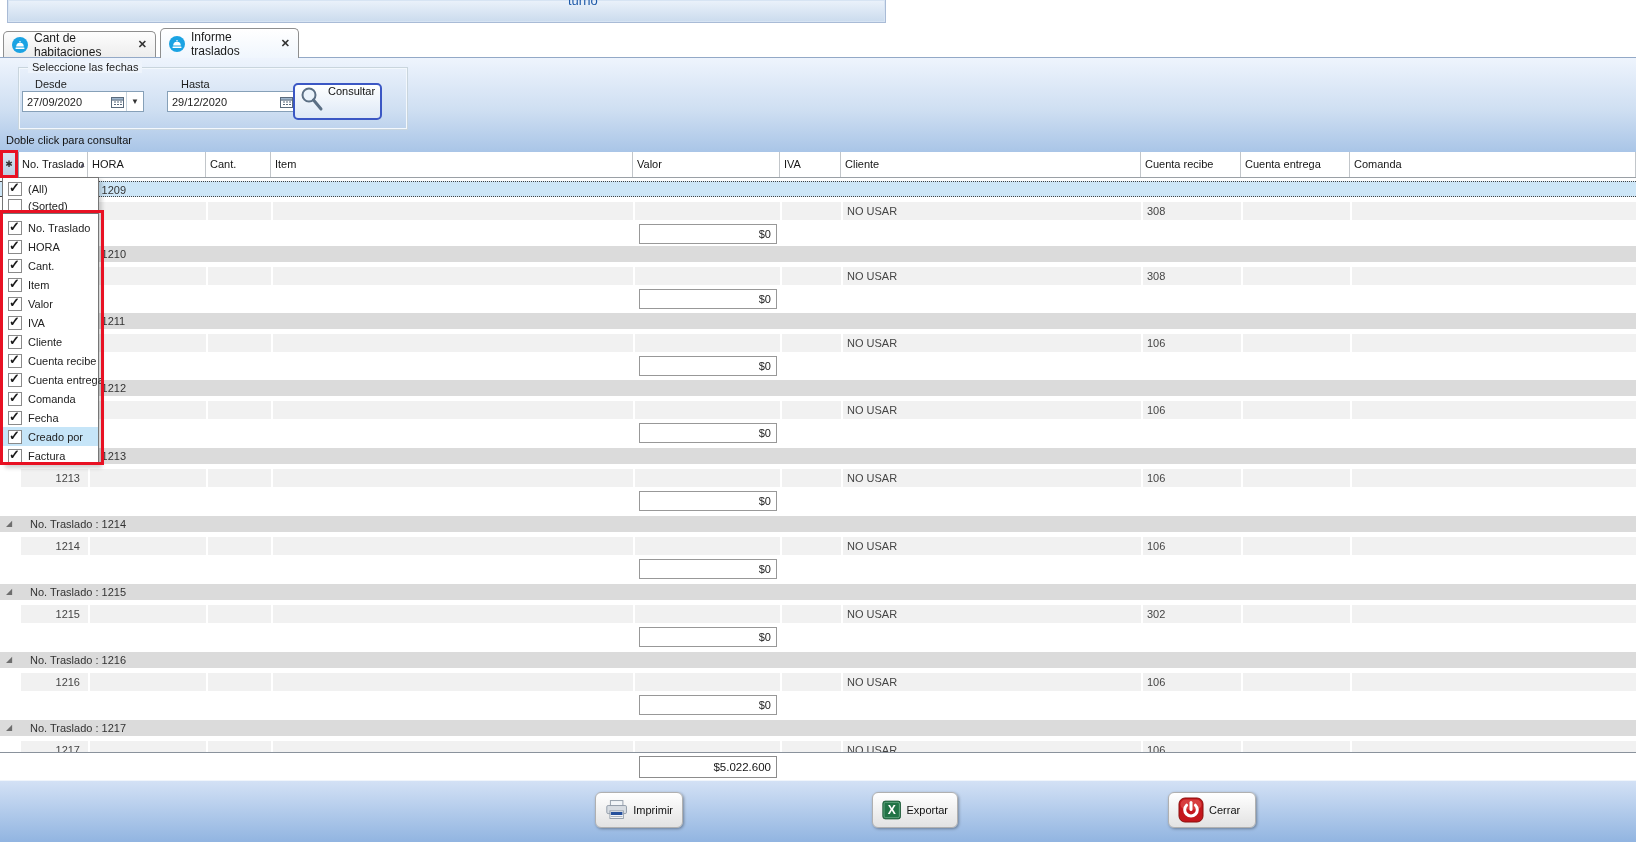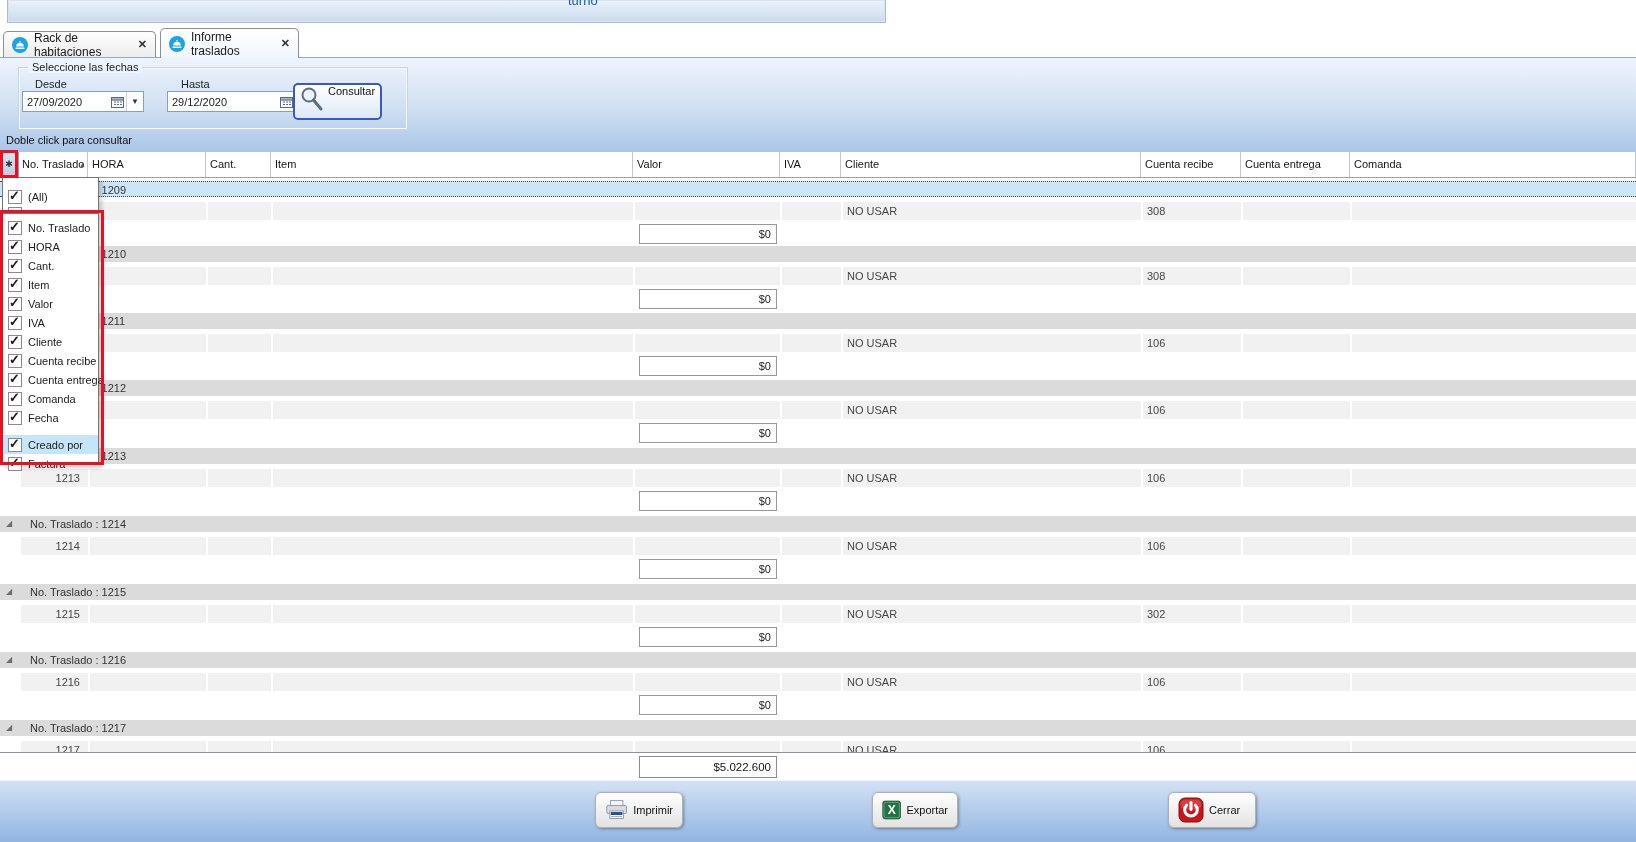--- a/index.html
+++ b/index.html
@@ -77,25 +77,25 @@
   .footer .strip{position:absolute;left:0;bottom:0;width:100%;height:11px;background:linear-gradient(#3e6da3,#2b5683);}
   .fbtn{position:absolute;top:11px;height:36px;background:linear-gradient(#ffffff,#e2e2e2);border:1px solid #b0b0b0;
         border-radius:6px;box-shadow:1px 1px 3px rgba(0,0,0,.35);display:flex;align-items:center;gap:5px;
         padding:0 9px;box-sizing:border-box;font-size:11px;color:#111;}
   .btn-imprimir{left:595px;width:88px;}
   .btn-exportar{left:872px;width:86px;}
   .btn-cerrar{left:1168px;width:88px;}
   
   .panel{position:absolute;left:2px;width:97px;background:#fff;border:1px solid #767676;box-sizing:border-box;
          box-shadow:3px 3px 4px rgba(0,0,0,.18);z-index:8;}
-  .panel1{top:177px;height:36px;padding-top:10px;}
+  .panel1{top:177px;height:36px;padding-top:2px;}
   .panel2{top:213px;height:252px;padding-top:4px;}
   .ci{display:flex;align-items:center;height:17px;padding-left:5px;gap:6px;}
   .panel2 .ci{height:19px;}
-  .ci.hl{background:#c6e5f8;margin-top:8px;}
+  .ci.hl{background:#c6e5f8;}
   .cb{width:12px;height:12px;border:1px solid #8a8a8a;background:#fff;position:relative;flex:0 0 12px;box-sizing:content-box;}
   .cb.on::before{content:"✓";position:absolute;left:0px;top:-3px;font-size:13px;font-weight:bold;color:#1a1a1a;}
   .ci .lbl{color:#222;white-space:nowrap;}
   
   .redrect{position:absolute;border:3px solid #e81123;box-sizing:border-box;z-index:20;pointer-events:none;}
   .red1{left:0;top:150px;width:18px;height:28px;}
   .red2{left:0;top:210px;width:104px;height:255px;}
 </style>
 </head>
 <body>
@@ -105,21 +105,21 @@
   <span class="turno">turno</span>
 </div>
 
 <div class="tab tab1">
   <svg class="tabicon" viewBox="0 0 16 16">
     <circle cx="8" cy="8" r="8" fill="#1ba3e3"></circle>
     <path d="M4.2 9.6a3.8 3.8 0 0 1 7.6 0z" fill="#fff"></path>
     <rect x="3.4" y="10.4" width="9.2" height="1.6" rx="0.8" fill="#fff"></rect>
     <rect x="7.4" y="4" width="1.2" height="1.4" fill="#fff"></rect>
   </svg>
-  <span>Rack de habitaciones</span>
+  <span>Cant de habitaciones</span>
   <span class="x">✕</span>
 </div>
 <div class="tab tab2">
   <svg class="tabicon" viewBox="0 0 16 16">
     <circle cx="8" cy="8" r="8" fill="#1ba3e3"></circle>
     <path d="M4.2 9.6a3.8 3.8 0 0 1 7.6 0z" fill="#fff"></path>
     <rect x="3.4" y="10.4" width="9.2" height="1.6" rx="0.8" fill="#fff"></rect>
     <rect x="7.4" y="4" width="1.2" height="1.4" fill="#fff"></rect>
   </svg>
   <span>Informe traslados</span>

